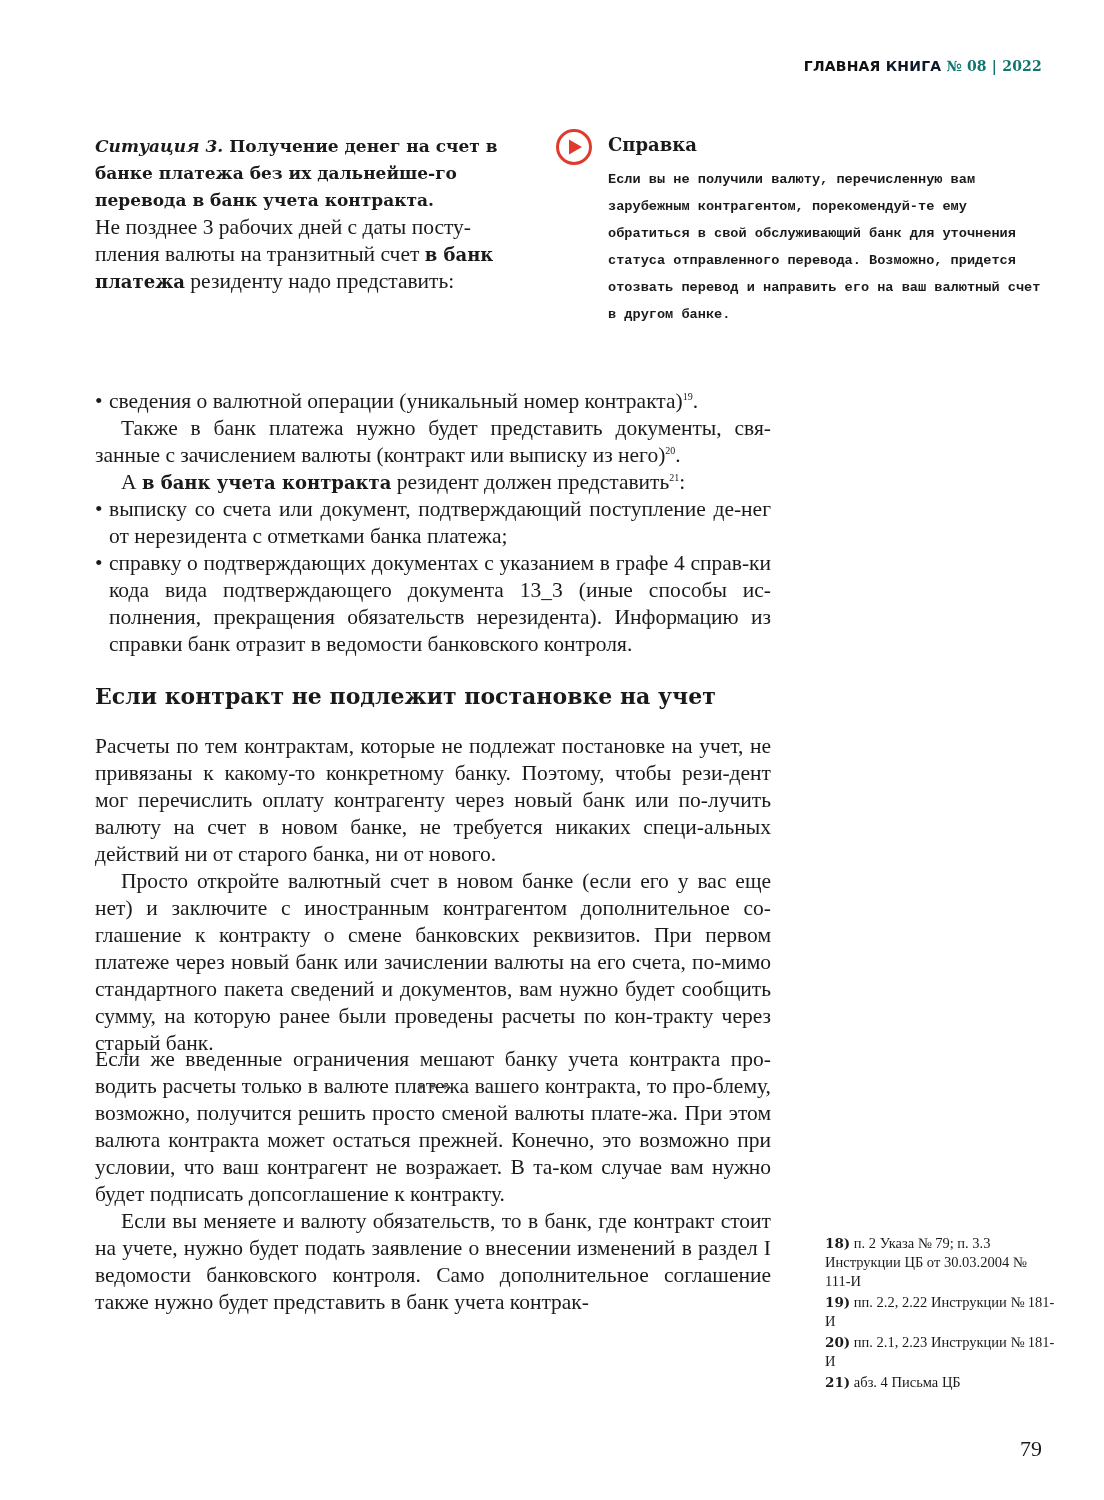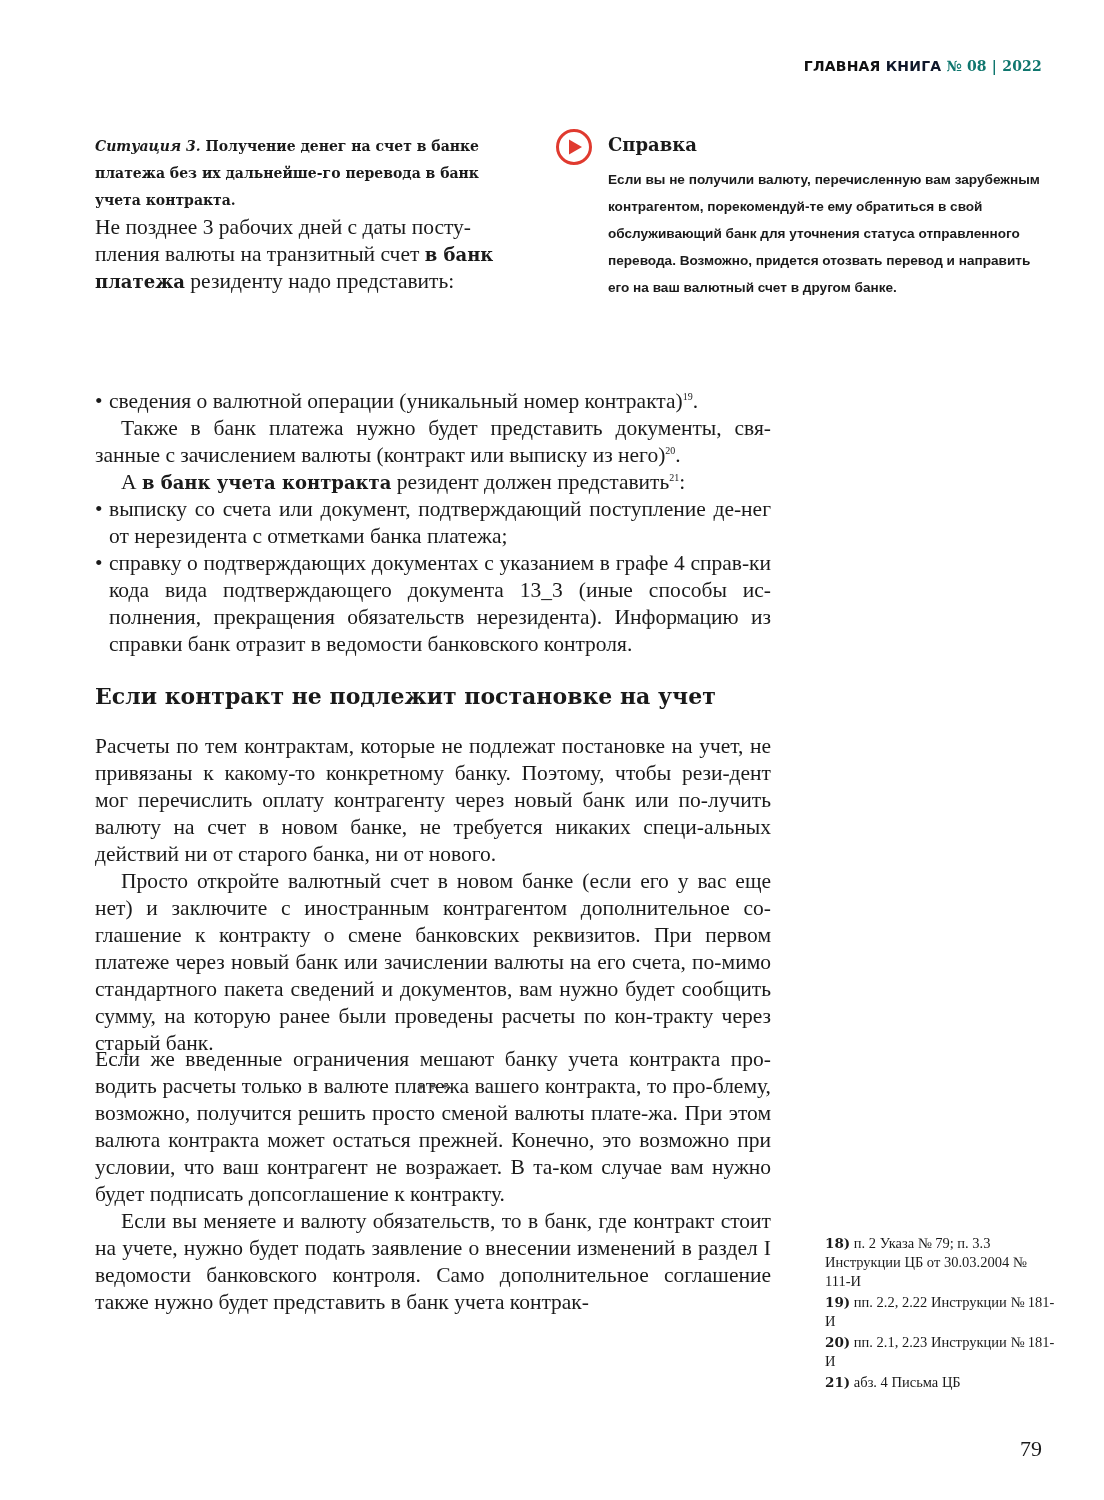--- a/index.html
+++ b/index.html
@@ -6,35 +6,35 @@
   body { width: 1104px; height: 1500px; position: relative; overflow: hidden; color: #1a1a1a; font-family: "DejaVu Serif", serif; }
   .header { position: absolute; top: 58px; right: 62px; font-family: "DejaVu Sans", sans-serif; font-size: 14px; font-weight: bold; letter-spacing: 0.2px; }
   .header .brand1 { color: #111; }
   .header .brand2 { color: #0f172a; }
   .header .issue { font-family: "DejaVu Serif", serif; color: #0f766e; }
 
   .col-left { position: absolute; left: 95px; top: 133px; width: 420px; }
   .main { position: absolute; left: 95px; width: 676px; }
 
   .body-text { font-family: "Liberation Serif", serif; font-size: 21.5px; line-height: 27px; text-align: justify; margin: 0; }
-  .situation-title { font-family: "DejaVu Serif", serif; font-size: 14px; line-height: 27px; font-weight: bold; margin: 0; }
+  .situation-title { font-family: "DejaVu Serif", serif; font-size: 17px; line-height: 27px; font-weight: bold; margin: 0; }
   .situation-title .ital { font-style: italic; }
   .narrow { font-family: "Liberation Serif", serif; font-size: 21.5px; line-height: 27px; margin: 0; }
   b.bold { font-family: "DejaVu Serif", serif; font-size: 18px; }
 
   ul.bullets { list-style: none; padding: 0; margin: 0; }
   ul.bullets li { position: relative; padding-left: 14px; font-family: "Liberation Serif", serif; font-size: 21.5px; line-height: 27px; text-align: justify; }
   ul.bullets li::before { content: "•"; position: absolute; left: 0; top: 0; }
   .indent { text-indent: 26px; }
   sup { font-size: 10px; line-height: 0; vertical-align: super; }
 
   .note { position: absolute; left: 555px; top: 128px; width: 490px; }
   .note-icon { position: absolute; left: 0; top: 0; width: 38px; height: 38px; }
   .note-title { position: absolute; left: 53px; top: 6px; font-family: "DejaVu Serif", serif; font-weight: bold; font-size: 18px; }
-  .note-body { position: absolute; left: 53px; top: 38px; width: 440px; font-family: Liberation Sans, sans-serif; font-weight: bold; font-size: 13.6px; line-height: 27px; }
+  .note-body { position: absolute; left: 53px; top: 38px; width: 440px; font-family: Liberation Mono, monospace; font-weight: bold; font-size: 13.6px; line-height: 27px; }
 
   .section-heading { position: absolute; left: 95px; top: 683px; font-family: "DejaVu Serif", serif; font-weight: bold; font-size: 22px; margin: 0; }
   .stars { position: absolute; left: 95px; width: 676px; top: 1080px; text-align: center; font-family: "Liberation Serif", serif; font-size: 16px; }
 
   .footnotes { position: absolute; left: 825px; top: 1222px; width: 230px; font-family: "Liberation Serif", serif; font-size: 14.5px; line-height: 19px; margin-top: 12px; }
   .fn { margin: 0 0 2px 0; }
   .fn-num { font-family: "DejaVu Serif", serif; font-weight: bold; font-size: 13.5px; }
   .page-num { position: absolute; right: 62px; top: 1436px; font-family: "Liberation Serif", serif; font-size: 22px; }
 </style>
 </head>

